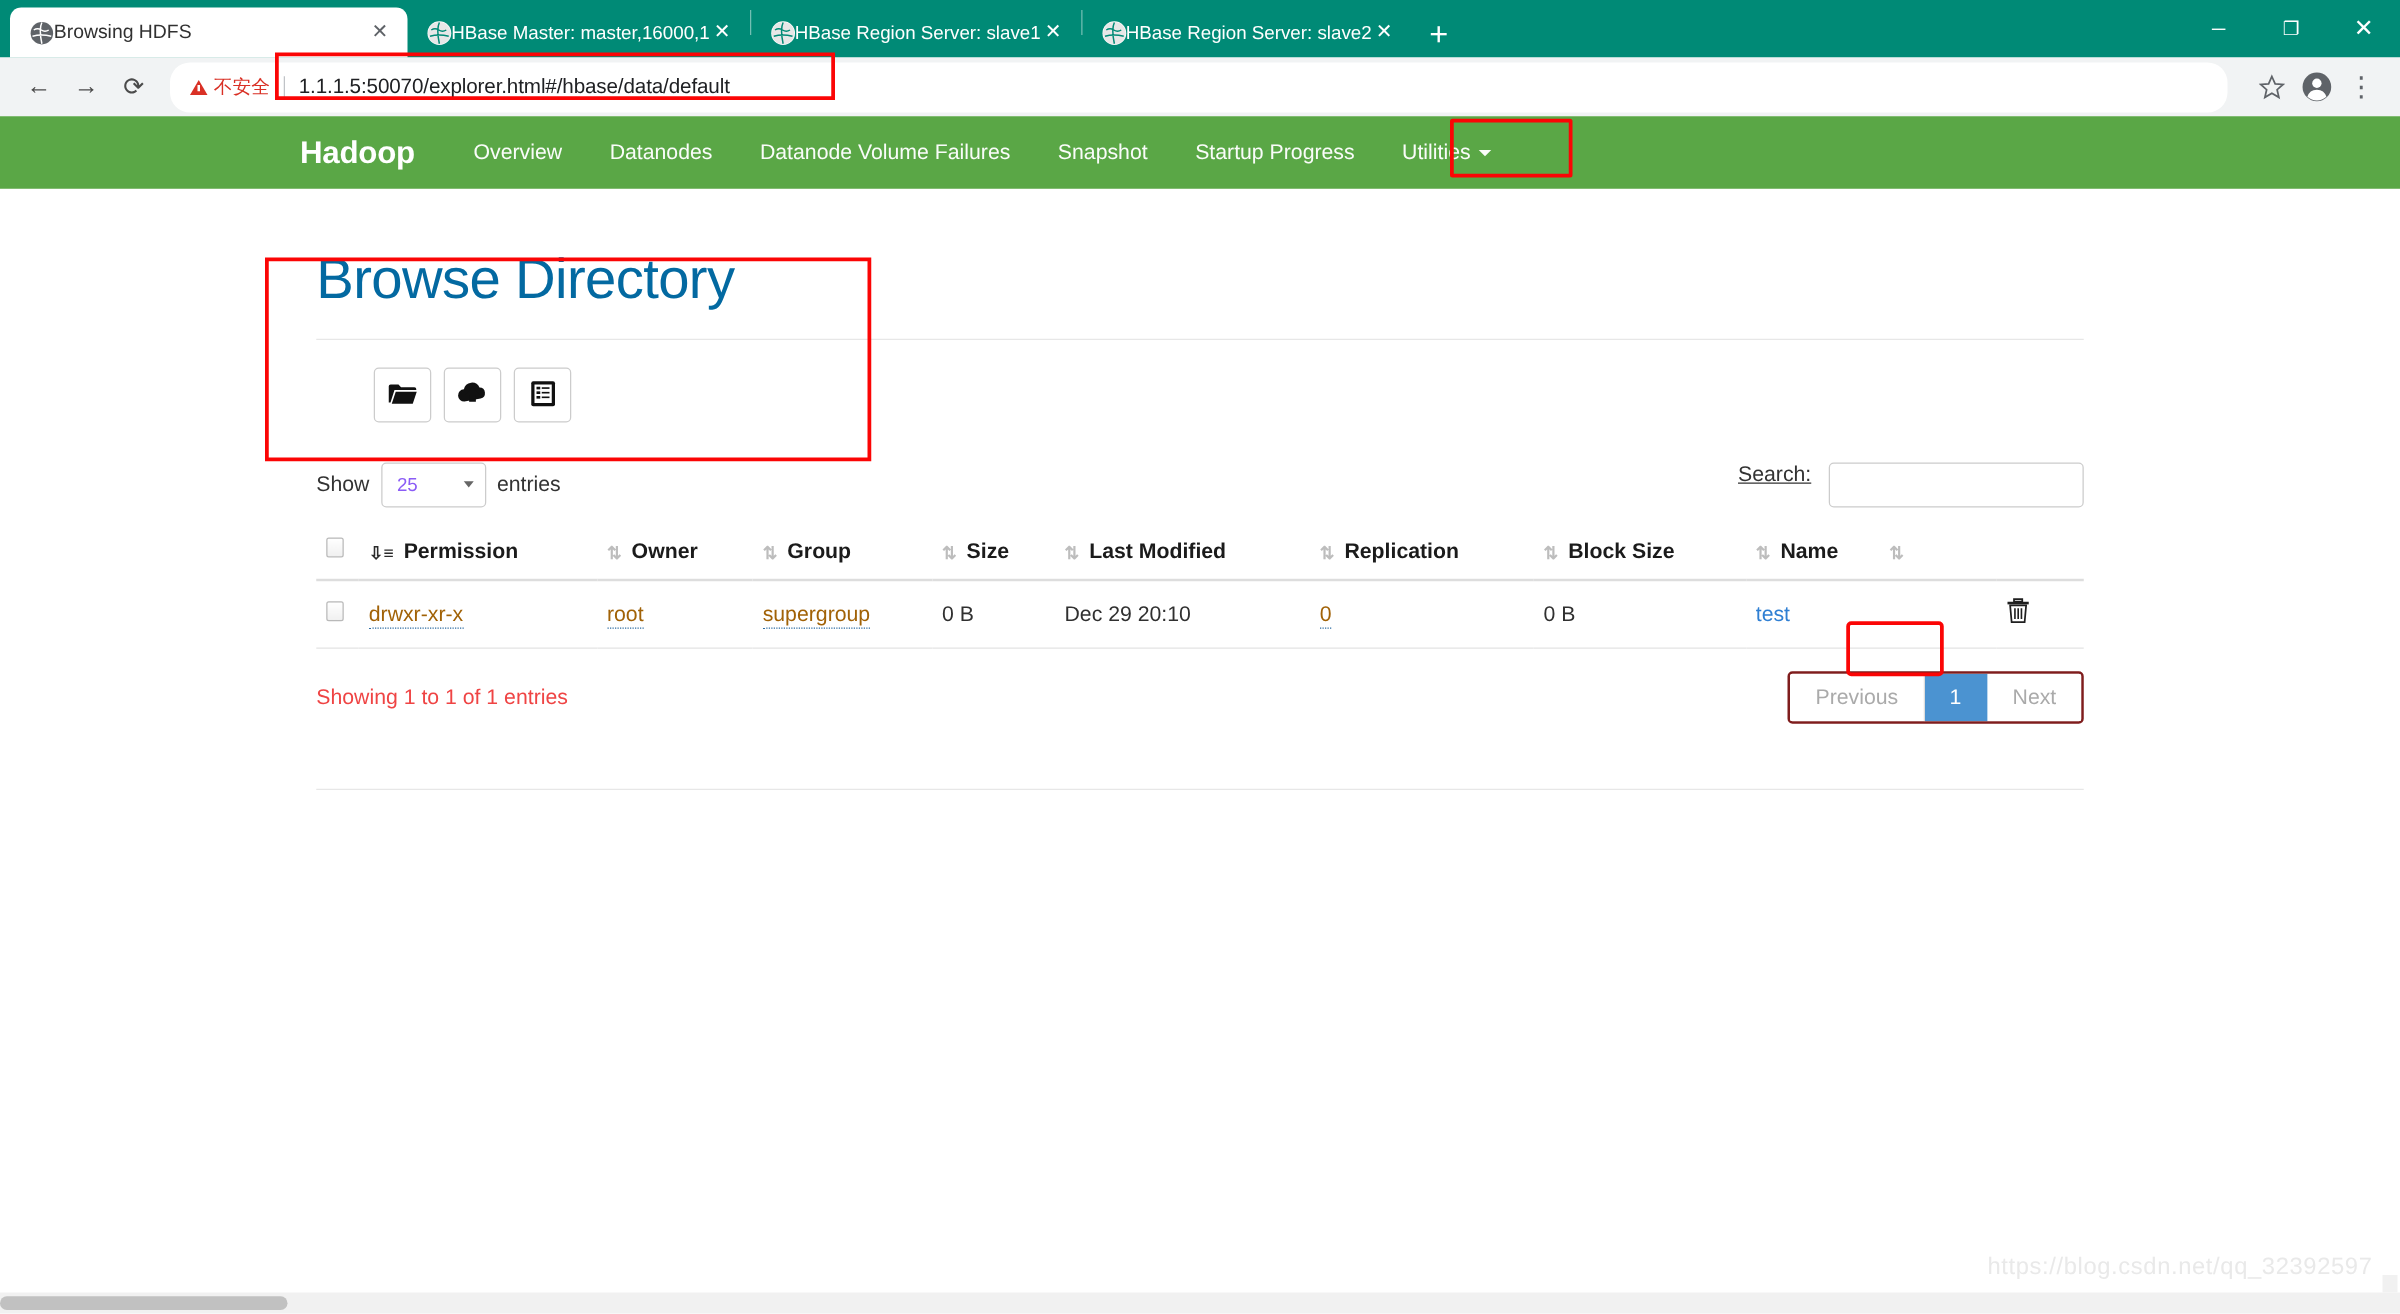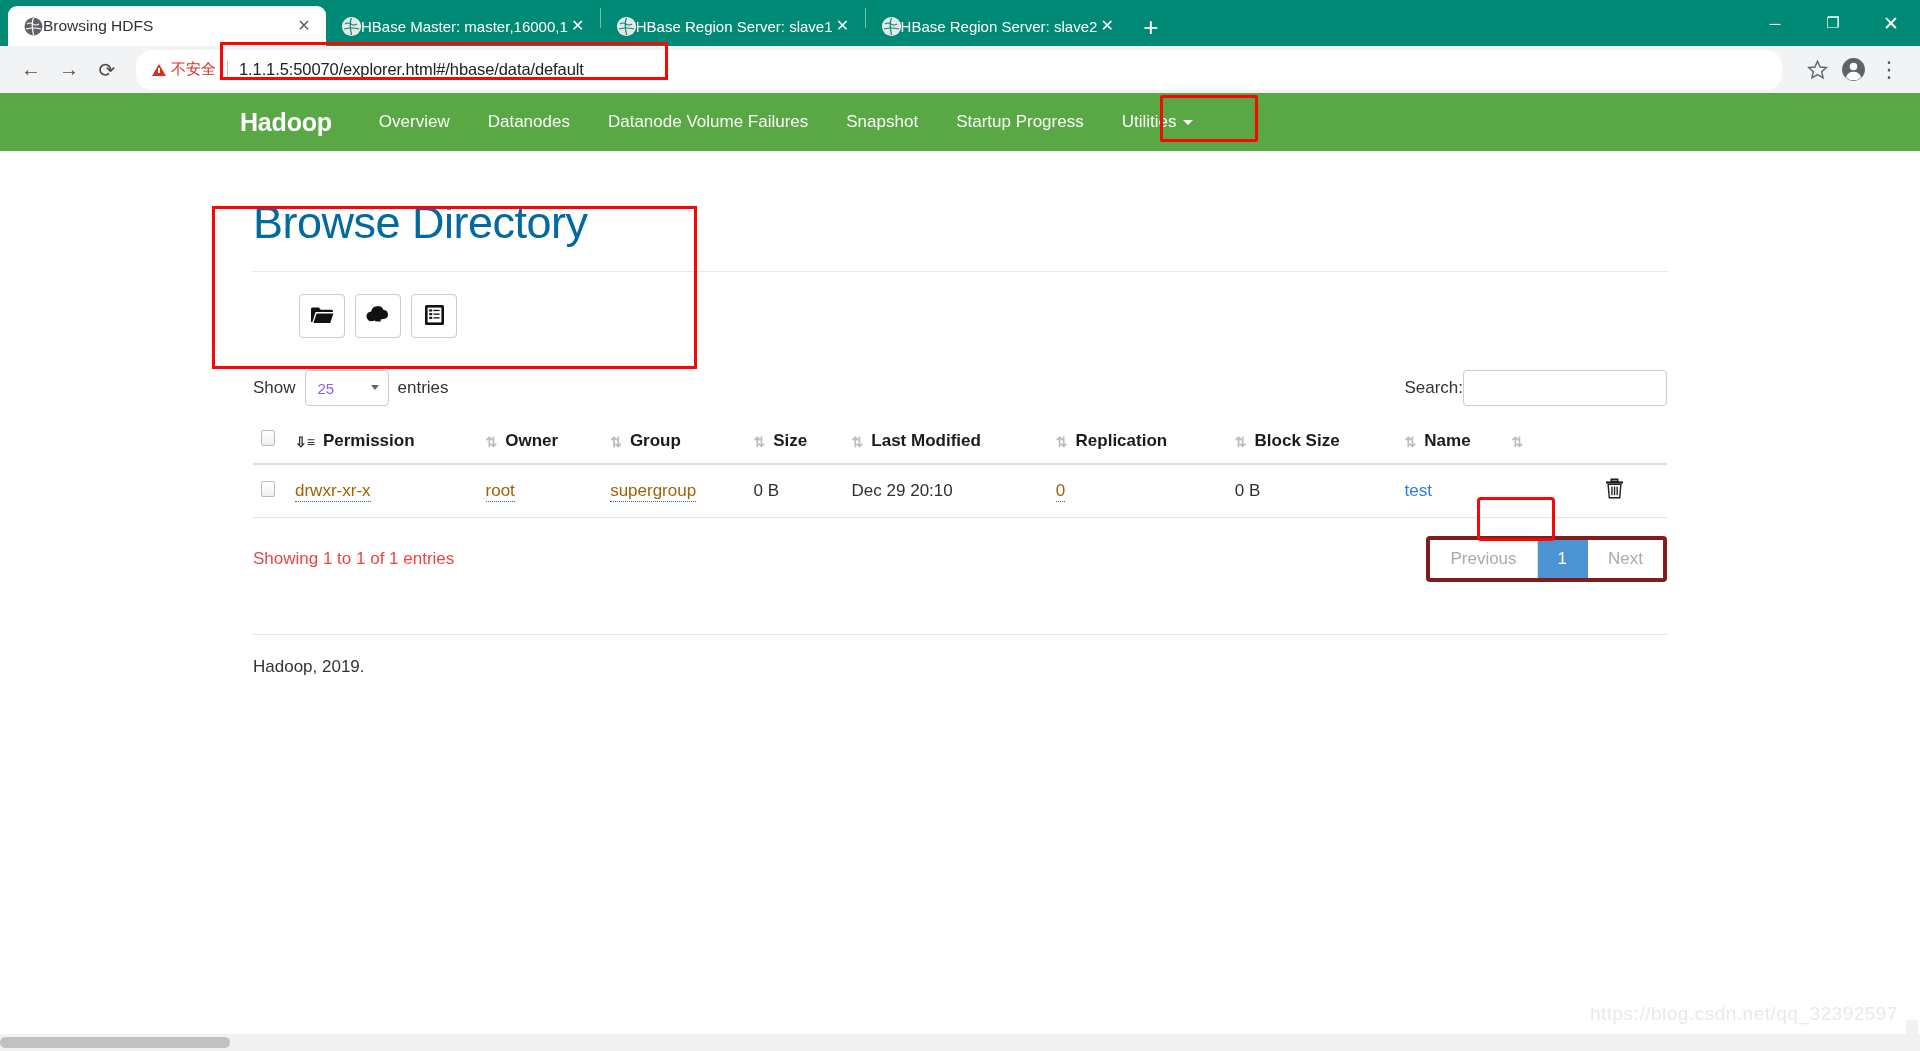--- a/index.html
+++ b/index.html
@@ -223,21 +223,21 @@
     font-family:"Liberation Sans", sans-serif;
   }
   .sel-caret {
     position:absolute; right:10px; top:15px;
     width:0;height:0;
     border-left:4px solid transparent;
     border-right:4px solid transparent;
     border-top:5px solid #666;
     pointer-events:none;
   }
-  .search-wrap { display:flex; align-items:center; gap:0; font-size:17px; color:#333; }
+  .search-wrap { display:flex; align-items:flex-start; gap:14px; font-size:17px; color:#333;text-decoration:underline; }
   .search-input {
     width:204px;height:36px;
     border:1px solid #cccccc; border-radius:4px;
     padding:0 10px; font-size:15px; outline:none;
     font-family:"Liberation Sans", sans-serif;
   }
 
   table.fs-table { width:100%; border-collapse:collapse; margin:0 8px; width:calc(100% - 16px); }
   table.fs-table thead th {
     font-size:17px; font-weight:bold; color:#1b1b1b;
@@ -260,21 +260,21 @@
   }
   .dotted { border-bottom:1px dotted #2d6ca2; color:#a16207; padding-bottom:1px; cursor:pointer; }
   .name-link { color:#2f7fd3; text-decoration:none; cursor:pointer; }
   .trash { color:#1f1f1f; font-size:20px; cursor:pointer; }
 
   .table-footer {
     display:flex; align-items:center; justify-content:space-between;
     margin:18px 8px 0 8px;
   }
   .showing-info { font-size:17px; color:#ef4444; }
-  .pagination { display:flex; border:4px solid #7f1d1d; border-radius:4px; overflow:hidden; }
+  .pagination { display:flex; border:2px solid #7f1d1d; border-radius:4px; overflow:hidden; }
   .pg {
     padding:9px 20px; font-size:17px; color:#aaaaaa;
     background:#ffffff; cursor:pointer; border-right:1px solid #dddddd;
   }
   .pg:last-child{ border-right:none; }
   .pg.active { background:#4b93d1; color:#ffffff; border-color:#4b93d1; }
 
   .footer-hr { height:1px; background:#e7e7e7; margin:52px 8px 0 8px; }
   .footer-text { font-size:17px; color:#333333; margin:22px 8px 0 8px; }
 
@@ -550,21 +550,20 @@
   <div class="table-footer">
     <div class="showing-info">Showing 1 to 1 of 1 entries</div>
     <div class="pagination">
       <div class="pg">Previous</div>
       <div class="pg active">1</div>
       <div class="pg">Next</div>
     </div>
   </div>
 
   <div class="footer-hr"></div>
-  <div class="footer-text">Hadoop, 2019.</div>
 </div>
 
 <div class="annot" id="annot-url"></div>
 <div class="annot" id="annot-util"></div>
 <div class="annot" id="annot-browse"></div>
 <div class="annot" id="annot-test"></div>
 
 <div class="watermark">https://blog.csdn.net/qq_32392597</div>
 
 <div class="bottom-scroll">

